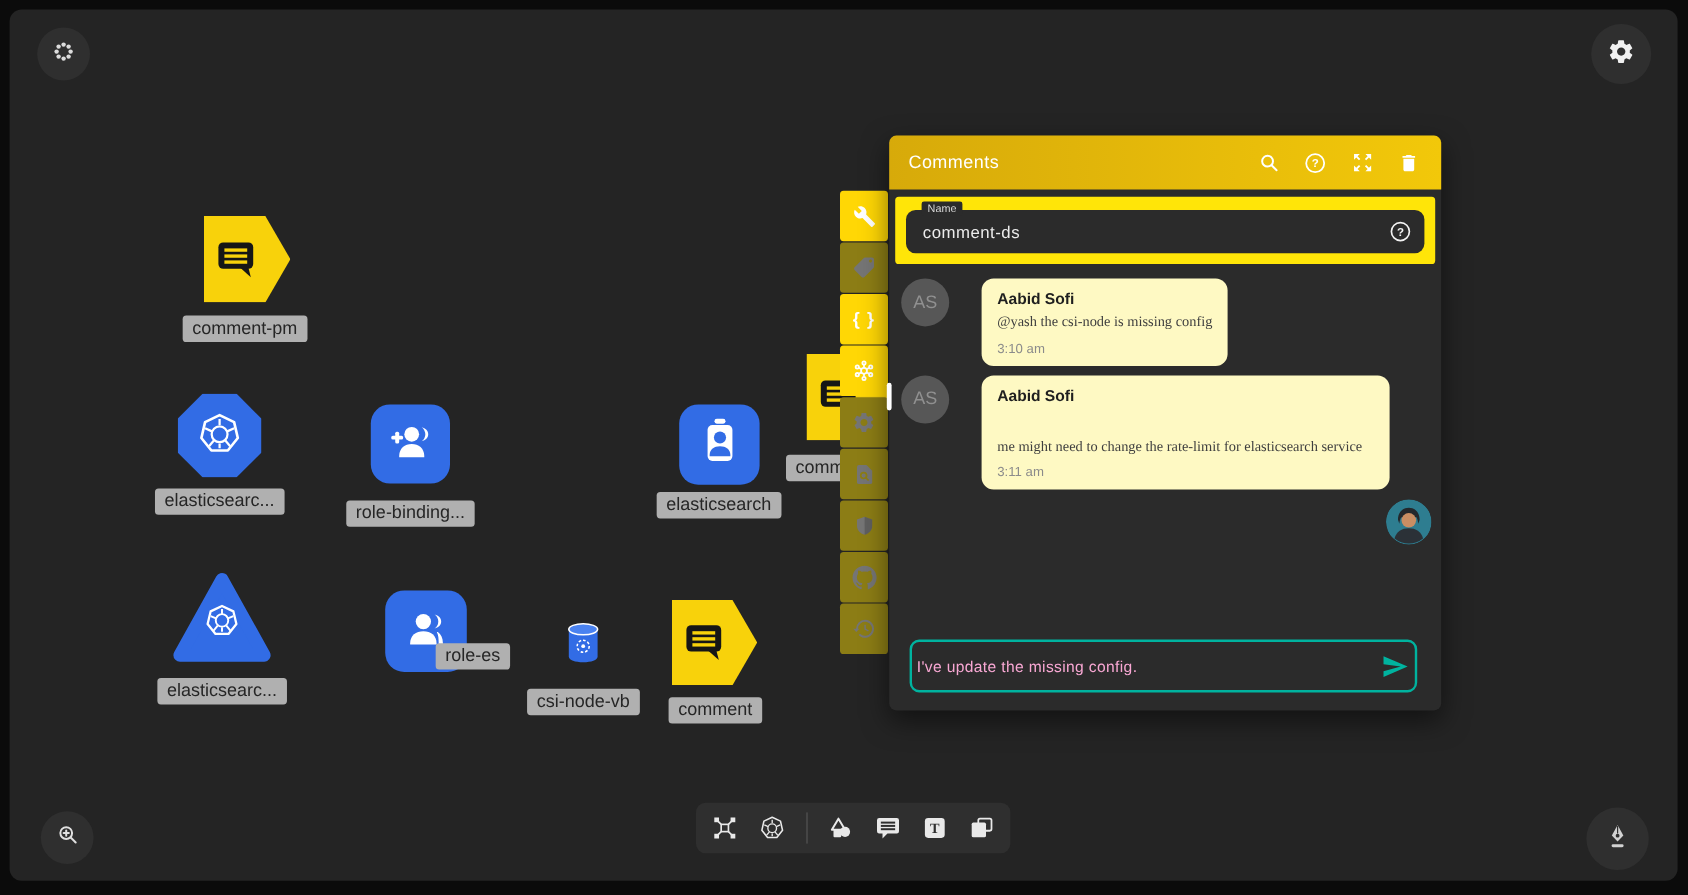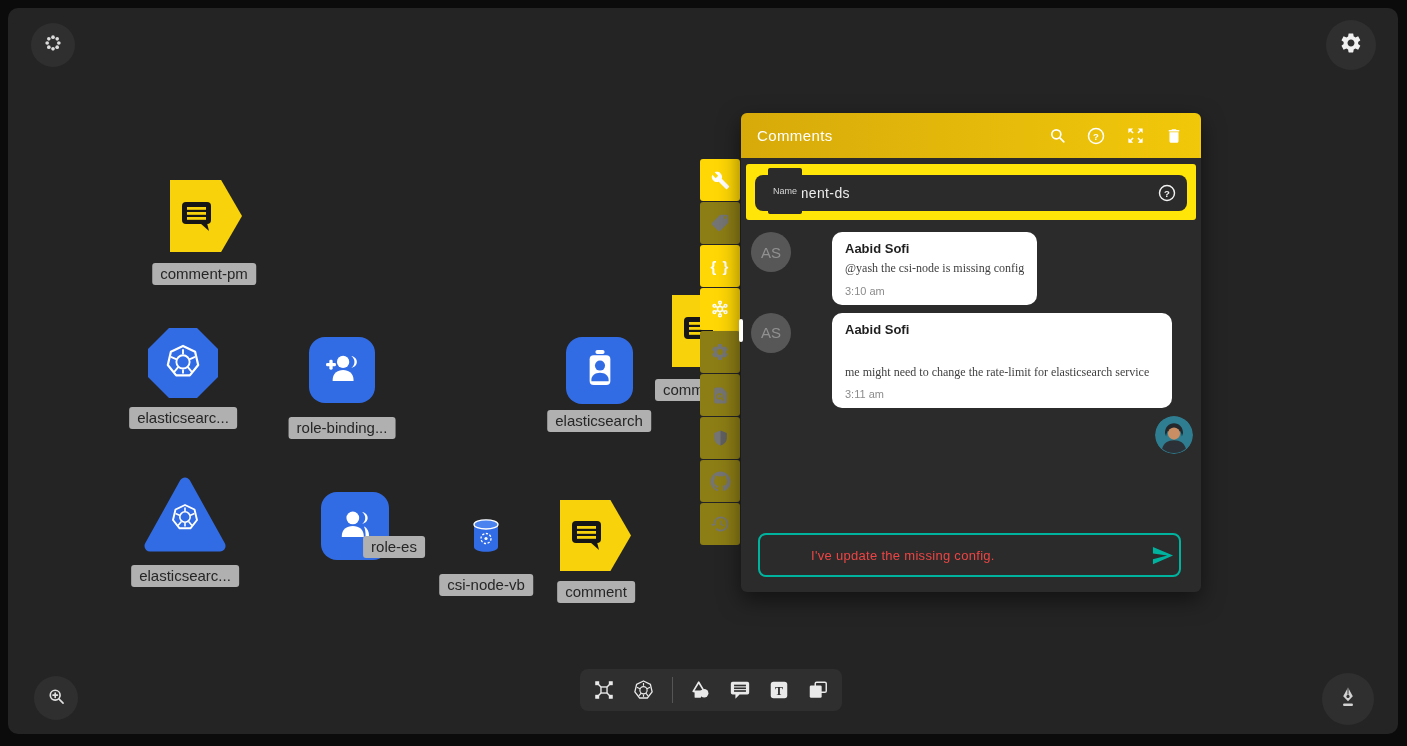--- a/index.html
+++ b/index.html
@@ -28,41 +28,41 @@
   .node-label.centered { transform:translateX(-50%); }
 
   
   .panel { position:absolute; left:741px; top:113px; width:460px; height:479px; background:#2b2b2b; border-radius:6px; box-shadow:0 8px 22px rgba(0,0,0,.5); z-index:10; display:flex; flex-direction:column; }
   .panel-header { height:45px; flex:0 0 45px; background:linear-gradient(90deg,#d7aa0a,#f2c80a); border-radius:6px 6px 0 0; display:flex; align-items:center; padding:0 16px; }
   .panel-title { color:#fff; font-size:15px; letter-spacing:.4px; }
   .header-icons { margin-left:auto; display:flex; align-items:center; gap:17px; }
   .hicon { width:22px; height:22px; display:flex; align-items:center; justify-content:center; color:#fff; cursor:pointer; }
   .name-wrap { margin:6px 5px 4px; background:#ffe508; border-radius:3px; padding:11px 9px 9px; position:relative; }
   .name-input-box { position:relative; background:#2b2b2b; border-radius:8px; height:36px; display:flex; align-items:center; }
-  .name-chip { position:absolute; top:-7px; left:13px; background:#2b2b2b; color:#d6d6d6; font-size:9px; padding:18px 5px; border-radius:2px; }
+  .name-chip { position:absolute; top:-7px; left:13px; background:#2b2b2b; color:#d6d6d6; font-size:9px; padding:1px 5px; border-radius:2px; }
   .name-input { flex:1; background:transparent; border:none; outline:none; color:#ececec; font-size:14px; padding:0 40px 0 14px; font-family:"Liberation Sans",sans-serif; letter-spacing:.4px; }
   .name-help { position:absolute; right:10px; top:8px; color:#f2f2f2; cursor:pointer; }
 
   .messages { flex:1; padding:8px 8px 0 10px; overflow:hidden; }
   .msg-row { display:flex; margin-bottom:8px;gap:15px; }
   .avatar { width:40px; height:40px; flex:0 0 40px; border-radius:50%; background:#575757; color:#909090; display:flex; align-items:center; justify-content:center; font-size:15px; }
-  .bubble { background:#ffffff; border-radius:10px; padding:9px 13px 8px; margin-left:26px; }
+  .bubble { background:#fef9c3; border-radius:10px; padding:9px 13px 8px; margin-left:12px; }
   .b-author { font-size:13px; font-weight:bold; color:#1f1f1f; }
   .b-text { font-size:12px; color:#3f3f3f; margin-top:3px; line-height:1.55;font-family:Liberation Serif, serif; }
   .b-text.gap { margin-top:26px; }
   .b-time { font-size:11px; color:#8b8b8b; margin-top:7px; }
   .msg-row.right { justify-content:flex-end; }
   .bubble.dark { background:#3a444c; margin-left:0; margin-right:10px; max-width:150px; }
   .bubble.dark .b-author { color:#f2e9a4; }
   .bubble.dark .b-text { color:#eae2a0; }
   .bubble.dark .b-time { color:#9aa1a7; text-align:right; }
   .photo-avatar { width:38px; height:38px; flex:0 0 38px; border-radius:50%; overflow:hidden; }
 
   .composer { flex:0 0 44px; margin:8px 20px 15px 17px; border:2px solid #00B39F; border-radius:8px; display:flex; align-items:center; }
-  .composer input { flex:1; background:transparent; border:none; outline:none; color:#ef4444; font-size:13px; padding:0 10px 0 20px; font-family:"Liberation Sans",sans-serif; letter-spacing:.3px;margin-left:31px; }
+  .composer input { flex:1; background:transparent; border:none; outline:none; color:#f9a8d4; font-size:13px; padding:0 10px 0 4px; font-family:"Liberation Sans",sans-serif; letter-spacing:.3px; }
   .send-btn { flex:0 0 34px; display:flex; align-items:center; justify-content:center; cursor:pointer; }
 
   
   .bottom-toolbar { position:absolute; left:580px; top:669px; height:42px; background:#2f2f2f; border-radius:8px; display:flex; align-items:center; padding:0 13px; gap:17px; z-index:8; }
   .btool { color:#e9e9e9; display:flex; align-items:center; justify-content:center; cursor:pointer; }
   .bt-divider { width:1px; height:26px; background:#555; }
 
   .resize-sliver { position:absolute; left:739px; top:319px; width:4px; height:23px; background:#fff; border-radius:2px; z-index:11; }
 </style>
 </head>

